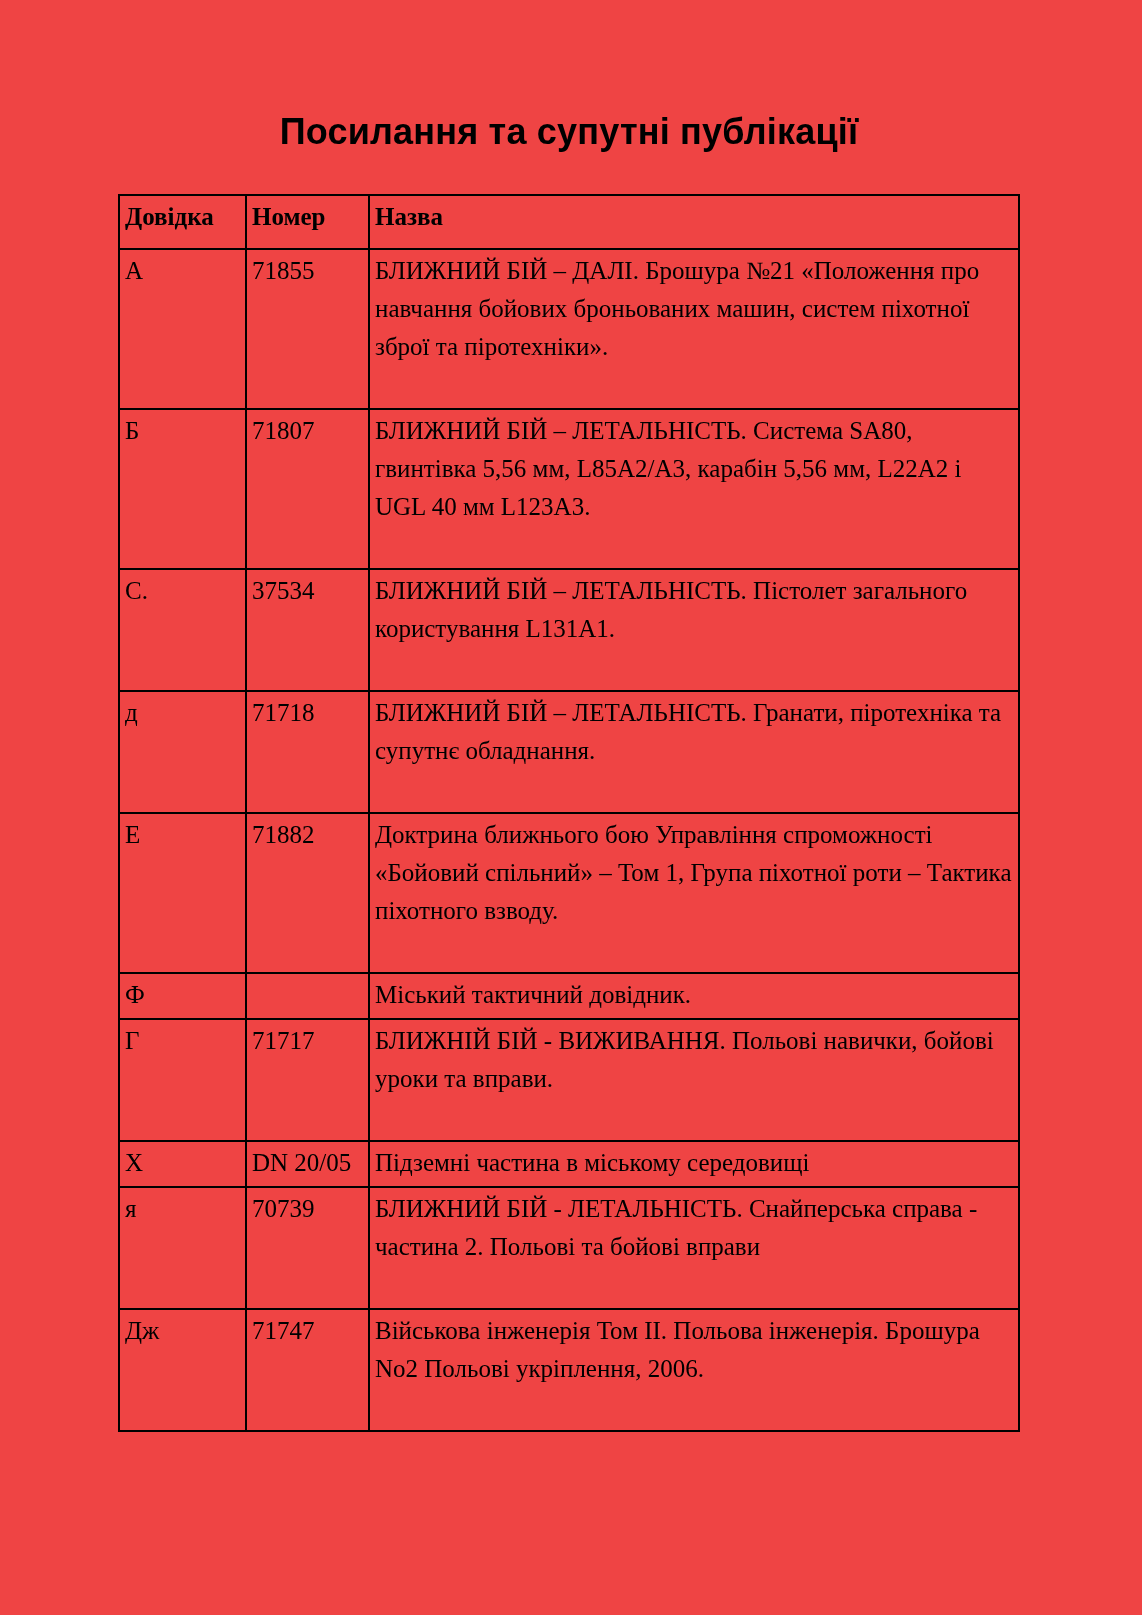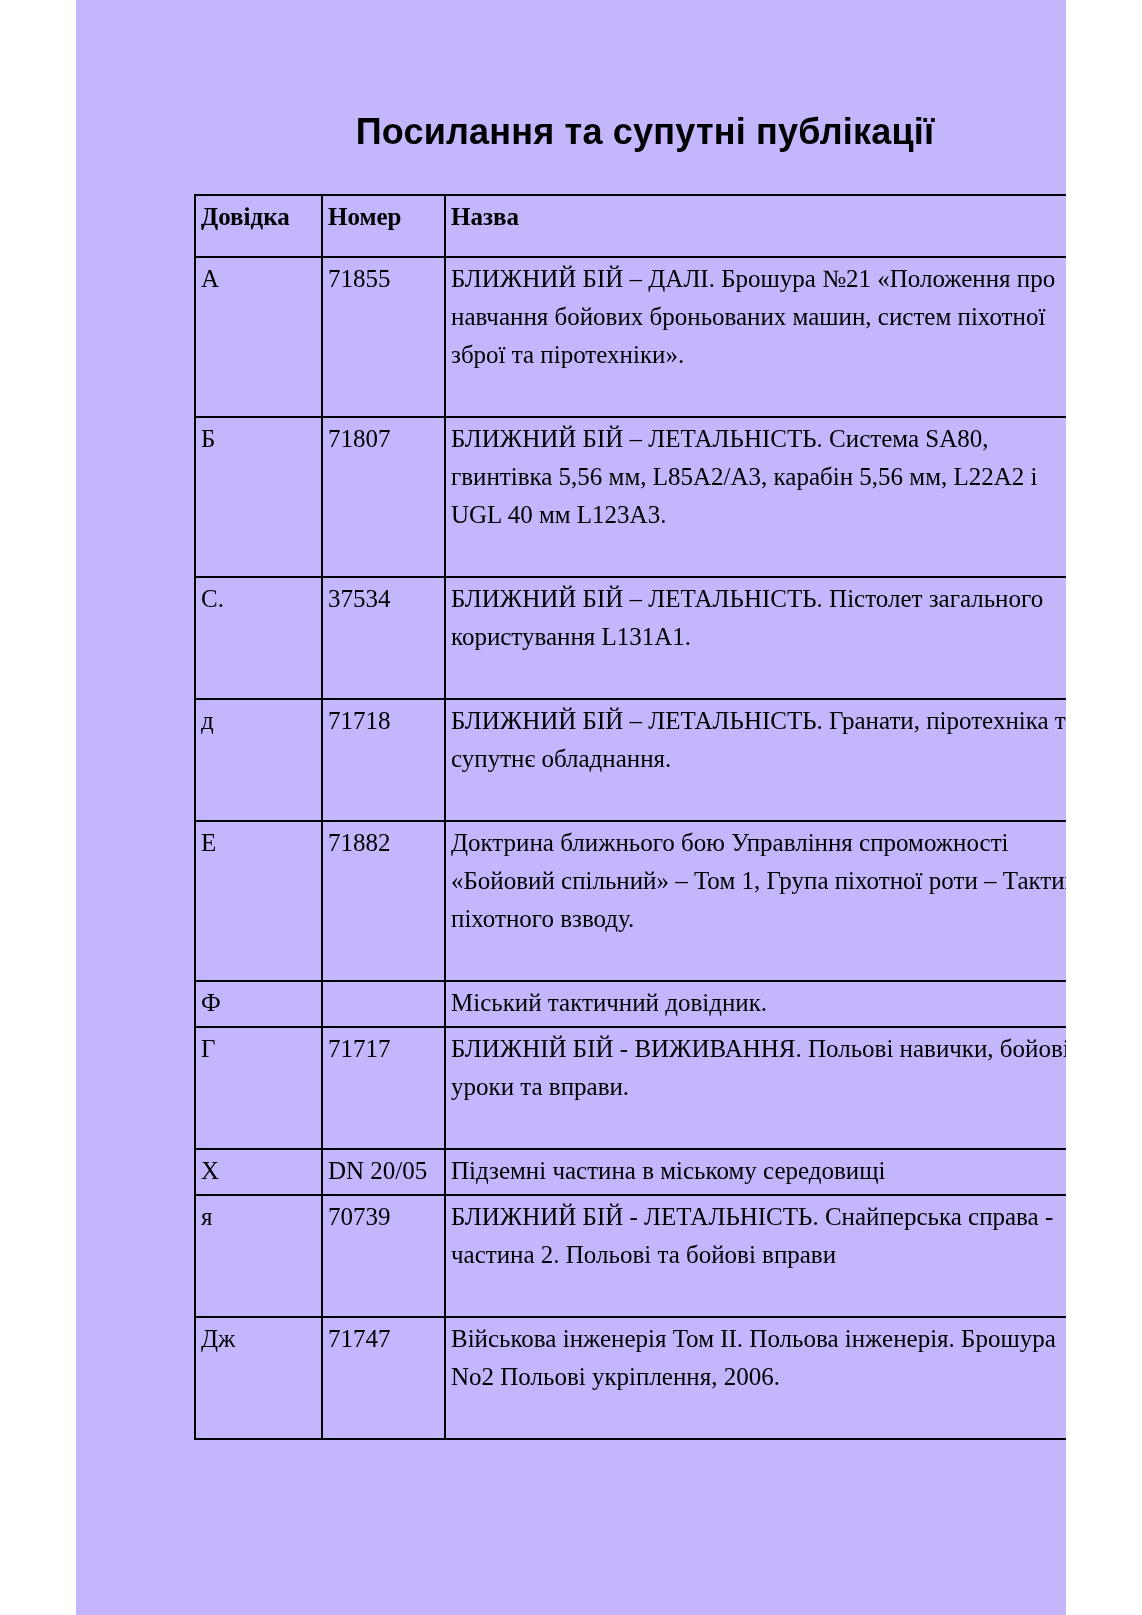--- a/index.html
+++ b/index.html
@@ -7,24 +7,24 @@
     margin: 0;
     padding: 0;
     background: #ffffff;
   }
   body {
     font-family: "Liberation Serif", "DejaVu Serif", serif;
     color: #000000;
   }
   .page {
     position: relative;
-    width: 990px;
+    width: 1142px;
     height: 1615px;
     margin: 0 auto;
-    background: #c4b5fd;
+    background: #ef4444;
     box-sizing: border-box;
     overflow: hidden;
   }
   .content {
     position: absolute;
     left: 118px;
     top: 0;
     width: 902px;
   }
 
@@ -76,21 +76,21 @@
   table.ref-table th,
   table.ref-table td {
     border: 2px solid #000000;
     padding: 2px 5px 4px 5px;
     vertical-align: top;
     text-align: left;
     font-weight: normal;
   }
   table.ref-table thead th {
     font-weight: bold;
-    padding-bottom: 20px;
+    padding-bottom: 12px;
   }
   td.cell-title {
     text-align: justify;
     text-justify: inter-word;
     hyphens: none;
   }
   
   td.cell-title .just::after {
     content: "";
     display: inline-block;

